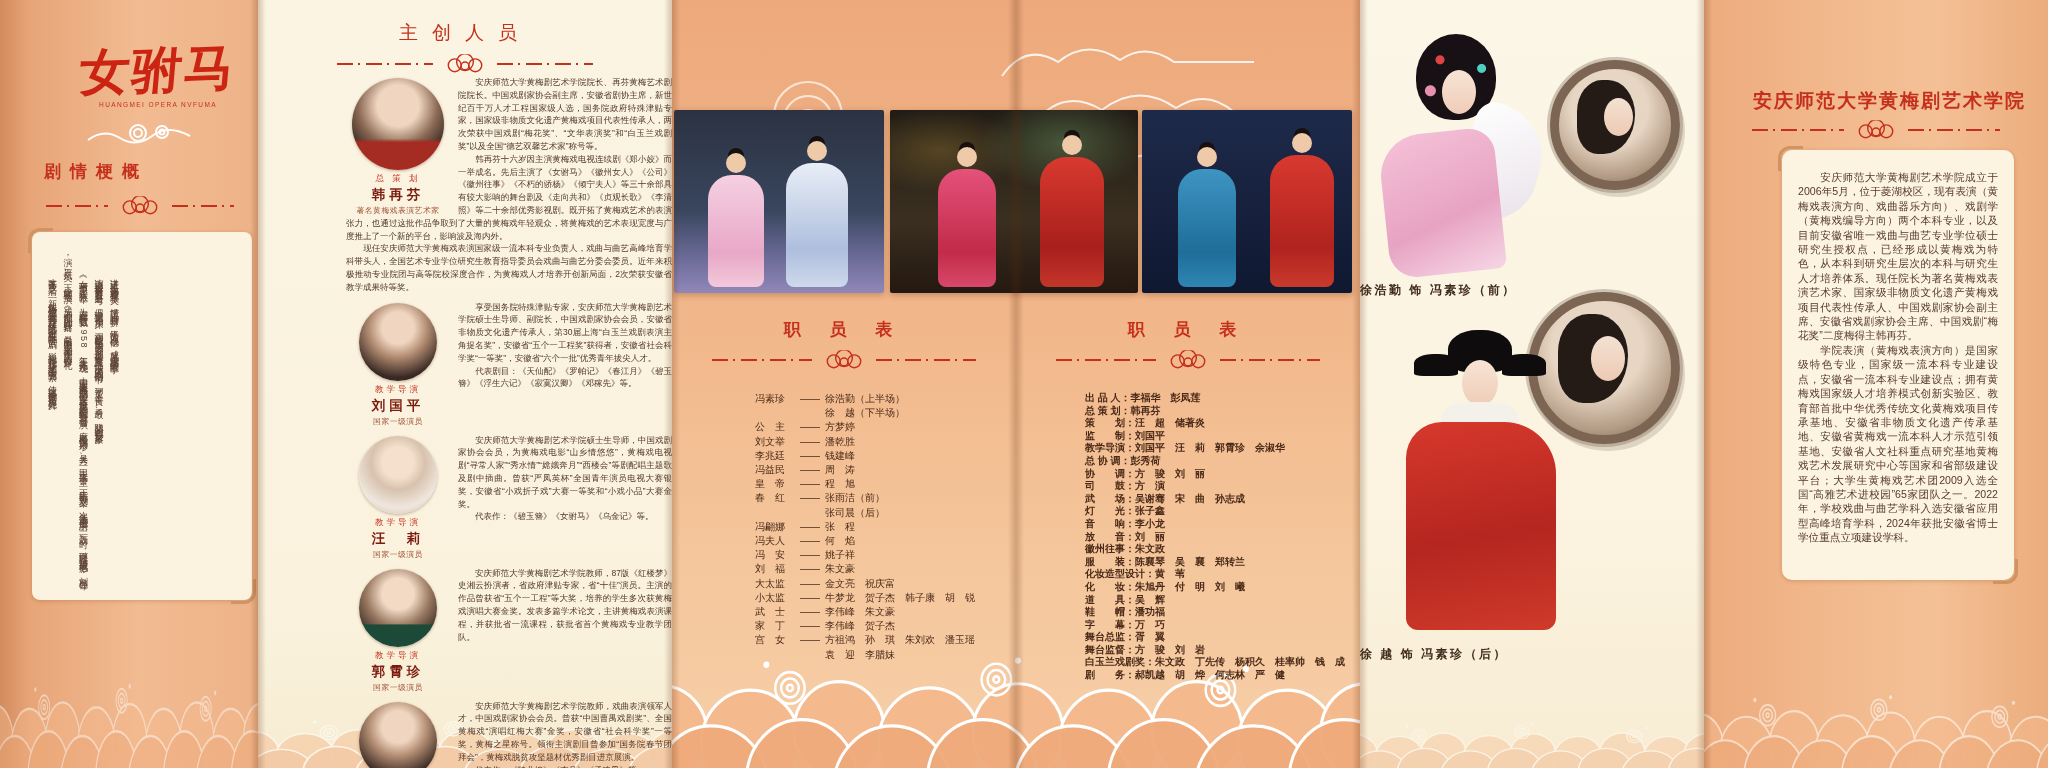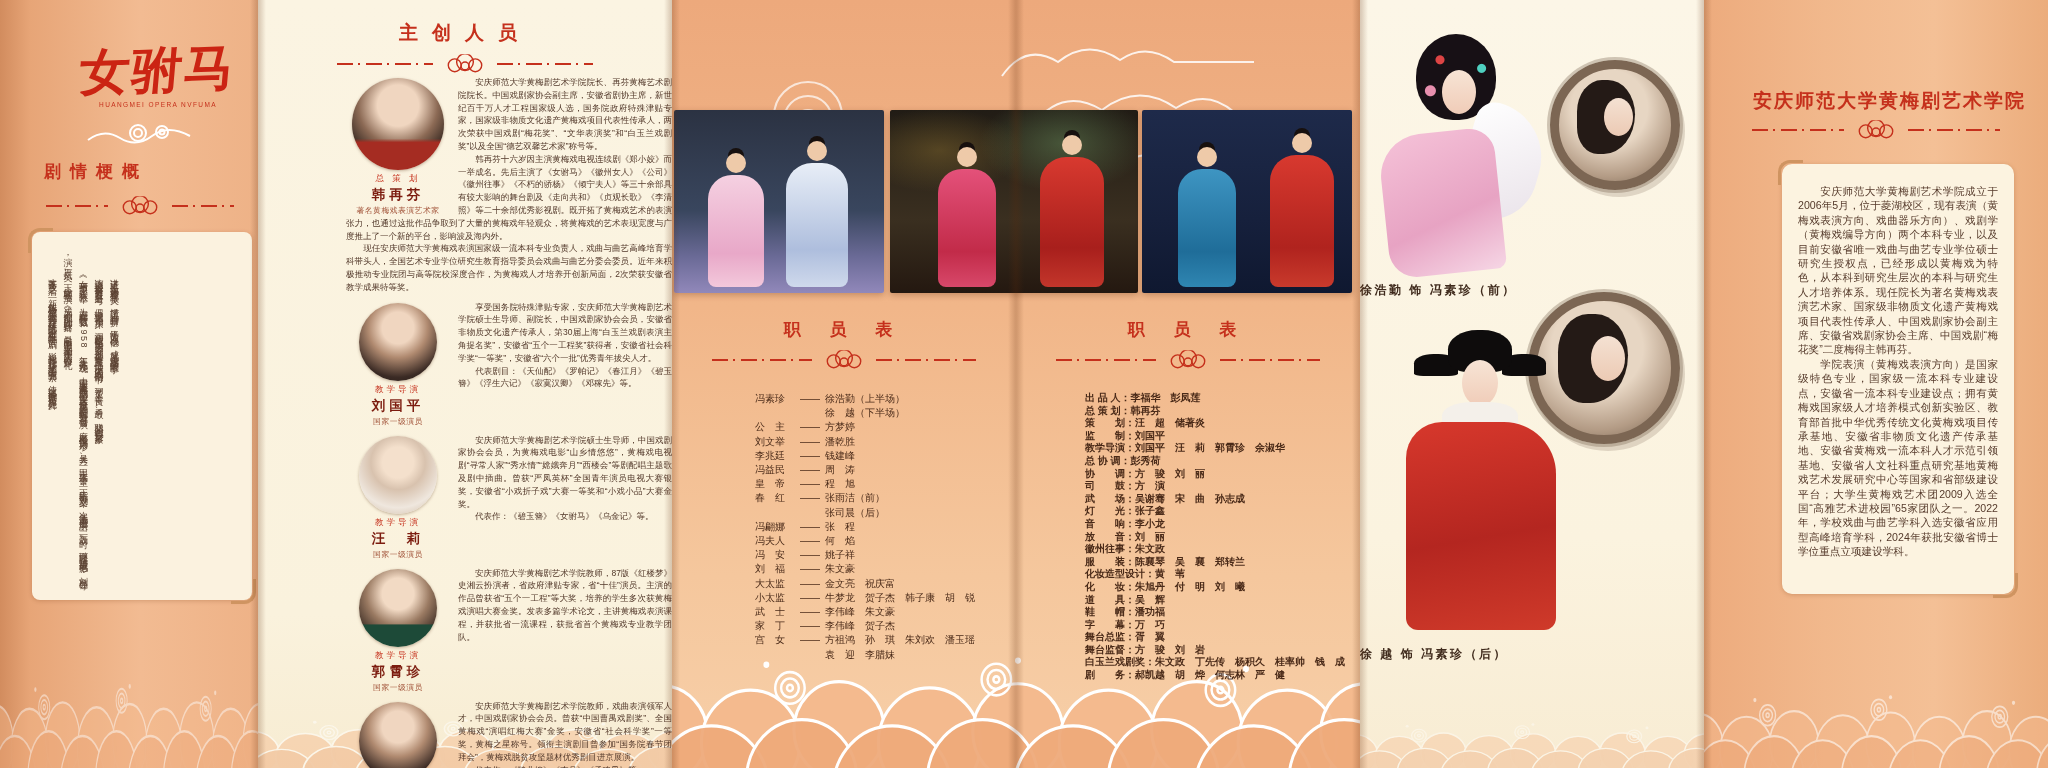--- a/index.html
+++ b/index.html
@@ -37,21 +37,21 @@
           border-radius:8px;z-index:2;box-shadow:0 1px 4px rgba(120,60,20,.25);}
   .synbox::before,.synbox::after{content:"";position:absolute;width:22px;height:22px;border:3px solid #cf9461;}
   .synbox::before{left:-4px;top:-4px;border-right:none;border-bottom:none;border-top-left-radius:12px;}
   .synbox::after{right:-4px;bottom:-4px;border-left:none;border-top:none;border-bottom-right-radius:12px;}
   .syntext{writing-mode:vertical-rl;height:330px;padding:18px 12px 20px 12px;
            font-size:9px;line-height:15.5px;letter-spacing:1.6px;color:#5c4333;}
   .synp{margin:0;}
 
   
   .p2 .phead{position:absolute;top:20px;left:0;width:100%;margin:0;text-align:center;
-             font-size:19px;font-weight:700;color:#c5301c;letter-spacing:14px;z-index:2;}
+             font-size:19px;font-weight:400;color:#c5301c;letter-spacing:14px;z-index:2;}
   .p2 .hdiv{position:absolute;top:54px;left:64px;width:286px;z-index:2;}
   .p2 .dl{width:96px;}
   .members{position:absolute;left:88px;top:76px;width:326px;z-index:2;}
   .member{overflow:hidden;margin-bottom:7px;}
   .fig{float:left;width:104px;margin-right:8px;text-align:center;}
   .photo{width:78px;height:78px;margin:2px auto 3px auto;border-radius:50%;
          background:radial-gradient(circle at 50% 32%,#f0d6c0 0 24%,#b08a70 45%,#3a2a24 75%,#241a16 100%);
          box-shadow:0 1px 3px rgba(90,50,20,.35);}
   article:nth-of-type(1) .photo{width:92px;height:92px;
          background:linear-gradient(180deg,rgba(0,0,0,0) 66%,#a52c22 70%),
@@ -140,21 +140,21 @@
            background:linear-gradient(170deg,#d7382c,#b42620 55%,#cf3a2a);}
   .caption{position:absolute;width:100%;text-align:left;z-index:3;
            font-size:12px;color:#3f2a1c;letter-spacing:2.5px;font-weight:600;}
   .cap1{top:282px;} .cap2{top:646px;}
 
   
   .p6 .phead{position:absolute;top:88px;left:0;width:100%;margin:0;text-align:center;
              font-size:19px;font-weight:700;color:#c5301c;letter-spacing:2px;z-index:2;}
   .p6 .hdiv{position:absolute;top:120px;left:30px;width:284px;z-index:2;}
   .p6 .dl{width:92px;}
-  .cbox{position:absolute;left:78px;top:164px;width:232px;height:430px;background:#fcf3e0;
+  .cbox{position:absolute;left:78px;top:150px;width:232px;height:430px;background:#fcf3e0;
         border-radius:10px;z-index:2;box-shadow:0 1px 4px rgba(120,60,20,.25);}
   .cbox::before,.cbox::after{content:"";position:absolute;width:22px;height:22px;border:3px solid #cf9461;}
   .cbox::before{left:-4px;top:-4px;border-right:none;border-bottom:none;border-top-left-radius:12px;}
   .cbox::after{right:-4px;bottom:-4px;border-left:none;border-top:none;border-bottom-right-radius:12px;}
   .ctext{padding:20px 16px;font-size:10.6px;line-height:14.4px;color:#553a2b;text-align:justify;}
   .ctext p{margin:0;}
 </style>
 </head>
 <body>
 

